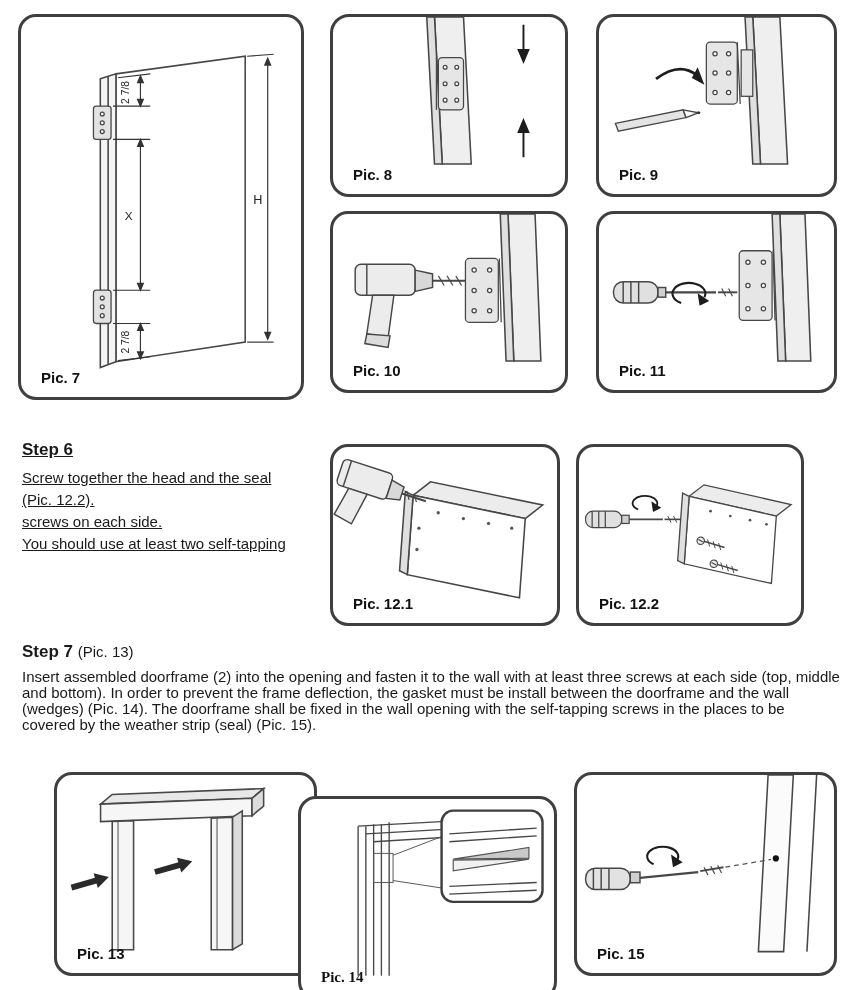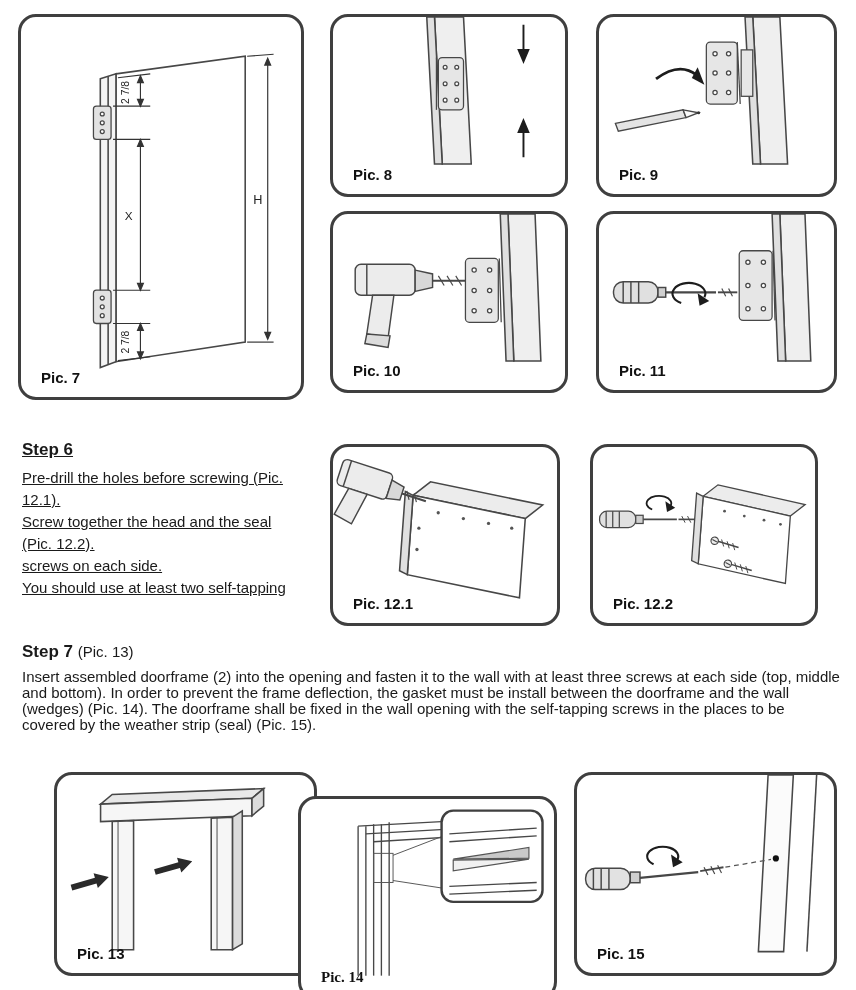--- a/index.html
+++ b/index.html
@@ -21,26 +21,26 @@
   svg text { font-family:"Liberation Sans", sans-serif; fill:#222; }
 
   .step-block { position:absolute; }
   .step-heading { font-size:17px; font-weight:bold; margin-bottom:7px; }
   .step-note { font-weight:normal; font-size:15px; }
   .step-line { font-size:15px; line-height:22px; }
   .step-body { font-size:15px; line-height:16px; }
 
   
   #pic7   { left:18px;  top:14px;  width:286px; height:386px; }
-  #pic8   { left:330px; top:14px;  width:238px; height:183px; }
+  #pic8   { left:330px; top:14px;  width:238px; height:183px;border-radius:19px; }
   #pic9   { left:596px; top:14px;  width:241px; height:183px; }
   #pic10  { left:330px; top:211px; width:238px; height:182px; }
   #pic11  { left:596px; top:211px; width:241px; height:182px; }
   #pic121 { left:330px; top:444px; width:230px; height:182px;padding-left:28px; }
-  #pic122 { left:590px; top:444px; width:228px; height:182px; }
+  #pic122 { left:576px; top:444px; width:228px; height:182px; }
   #pic13  { left:18px;  top:772px; width:263px; height:204px;margin-left:36px; }
   #pic14  { left:298px; top:796px; width:259px; height:204px;font-family:Liberation Serif, serif; }
   #pic15  { left:574px; top:772px; width:263px; height:204px; }
 
   #step6-block { left:22px; top:440px; width:300px;text-decoration:underline; }
   #step7-block { left:22px; top:642px; width:818px; }
 </style>
 </head>
 <body>
 
@@ -216,21 +216,20 @@
       <g stroke="#1d1d1d" stroke-width="2.2" fill="none">
         <path d="M 84,92 A 17,11 0 1 1 108,86"></path>
         <polygon points="113,90 101,82 103,95" fill="#1d1d1d" stroke="none"></polygon>
       </g>
     </svg>
     <div class="caption">Pic. 11</div>
   </div>
 
   <div class="step-block" id="step6-block">
     <div class="step-heading">Step 6</div>
-    <div class="step-line">Pre-drill the holes before screwing (Pic. 12.1).</div>
     <div class="step-line">Screw together the head and the seal</div>
     <div class="step-line">(Pic. 12.2).</div>
     <div class="step-line">screws on each side.</div>
     <div class="step-line">You should use at least two self-tapping</div>
   </div>
 
   <div class="panel" id="pic121">
     <svg viewBox="0 0 230 182">
       <g stroke="#474747" stroke-width="1.6" fill="none">
         <polygon points="82,50 100,36 216,60 198,74" fill="#ececec"></polygon>

